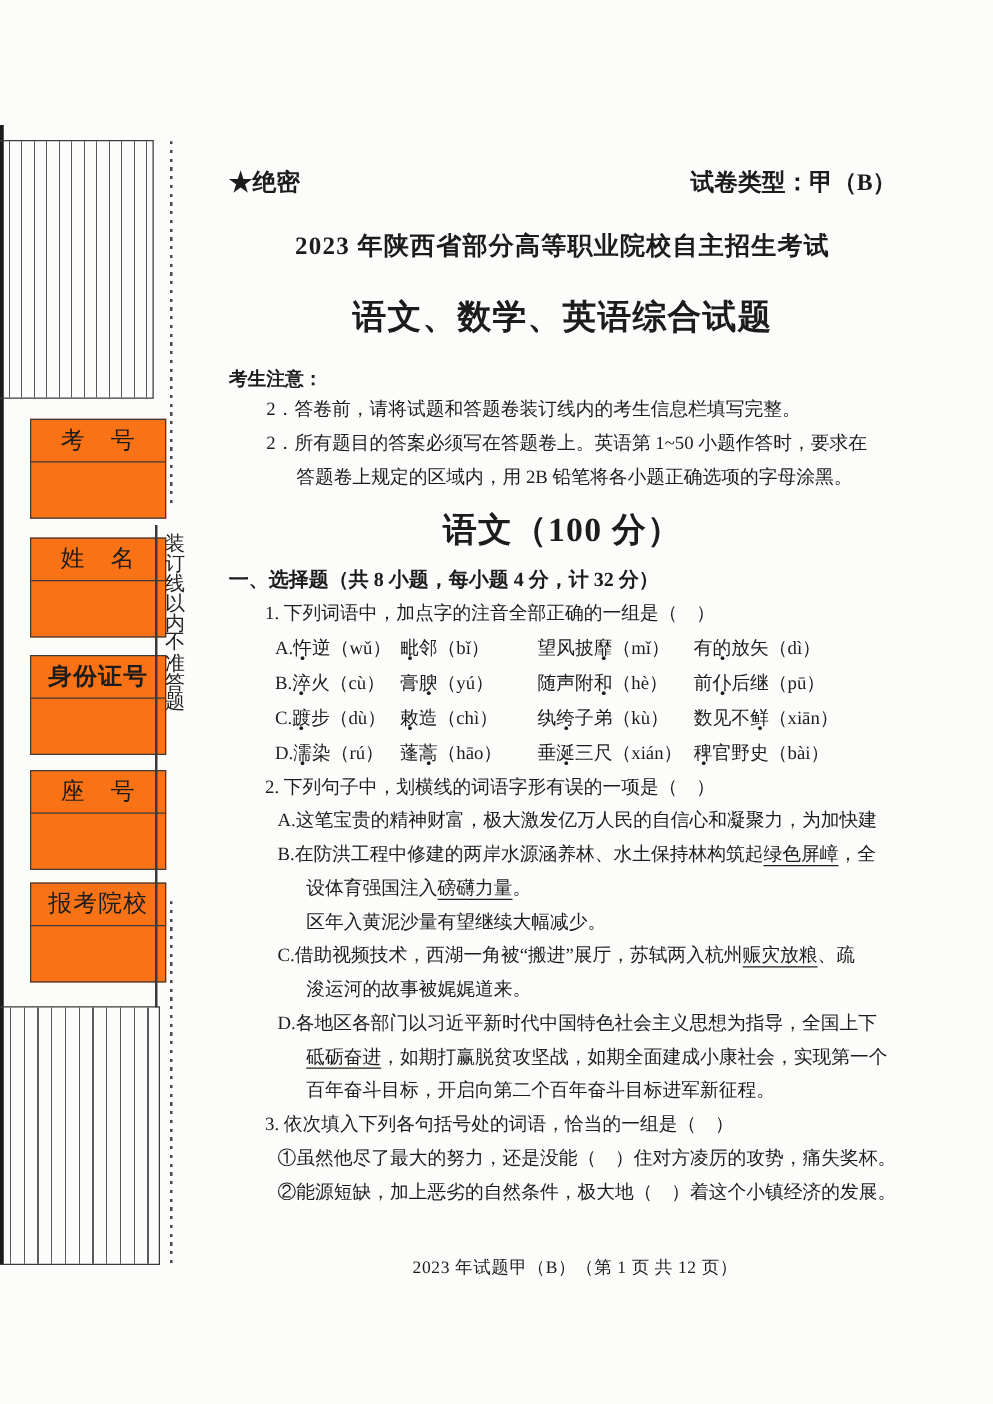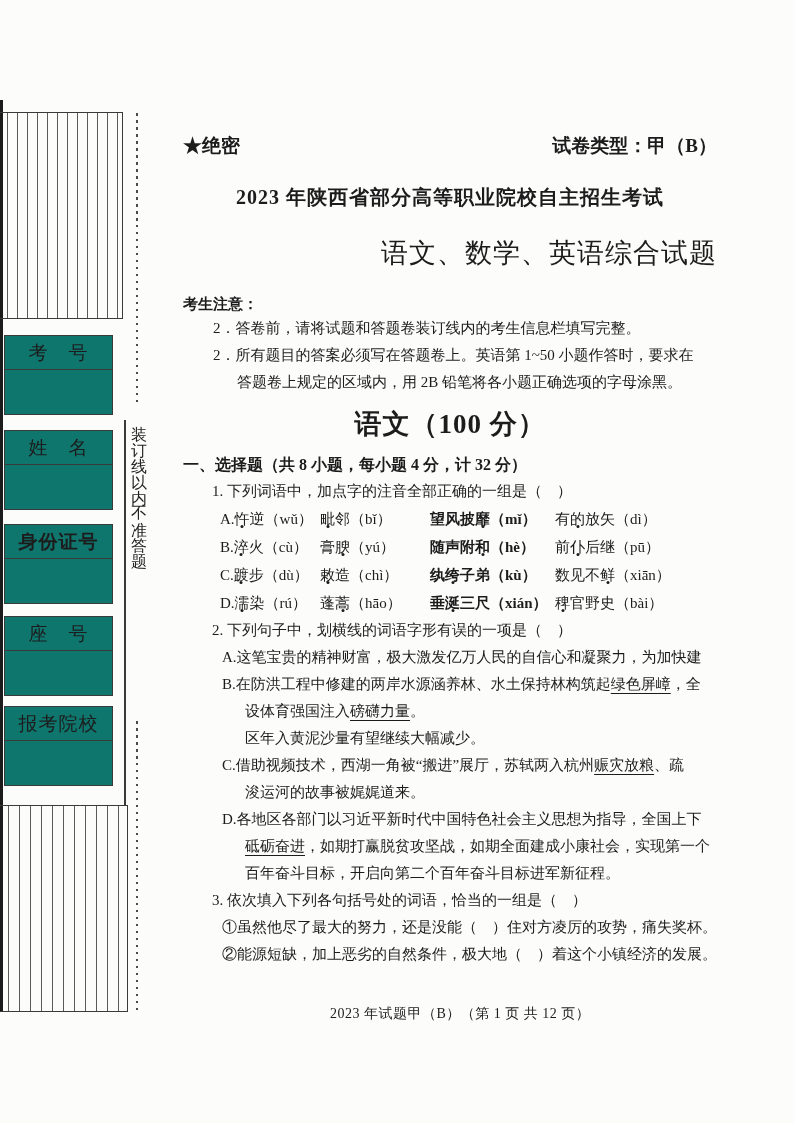--- a/index.html
+++ b/index.html
@@ -9,47 +9,47 @@
     font-family:"Liberation Serif","DejaVu Serif",serif;
   }
   
   .left-edge{position:absolute;left:0;top:100px;width:3px;height:912px;background:#1b1b1b;}
   
   .ruled-box{position:absolute;border:1.5px solid #3a3a3a;
     background:repeating-linear-gradient(90deg,#5a5a5a 0,#5a5a5a 1px,transparent 1px,transparent 10px);}
   .ruled-top{left:-4px;top:112px;width:125px;height:205px;}
   .ruled-bottom{left:-4px;top:805px;width:130px;height:205px;
     background:repeating-linear-gradient(90deg,#5a5a5a 0,#5a5a5a 1px,transparent 1px,transparent 11px);}
-  .field-box{position:absolute;left:4px;width:107px;border:1.5px solid #3a3a3a;background:#0f766e;}
+  .field-box{position:absolute;left:24px;width:107px;border:1.5px solid #3a3a3a;background:#f97316;}
   .field-label{height:33px;line-height:33px;text-align:center;font-size:19px;
     border-bottom:1px solid #3a3a3a;letter-spacing:1px;white-space:nowrap;}
   .field-blank{height:44px;}
   .fb0{top:335px;} .fb1{top:430px;} .fb2{top:524px;font-weight:bold;} .fb3{top:616px;} .fb4{top:706px;}
   .vline-solid{position:absolute;left:124px;top:420px;width:1.5px;height:386px;background:#3a3a3a;}
   .vdash{position:absolute;left:136px;width:2px;
     background:repeating-linear-gradient(180deg,#4a4a4a 0,#4a4a4a 2.5px,transparent 2.5px,transparent 7px);}
   .vdash-top{top:113px;height:292px;}
   .vdash-bottom{top:721px;height:291px;}
   .binding-text{position:absolute;left:129px;top:413px;width:20px;
     writing-mode:vertical-rl;text-orientation:upright;
     font-size:16px;letter-spacing:16px;color:#222;white-space:nowrap;}
   
   .content{position:absolute;left:183px;top:133px;width:534px;}
   .hdr-row{display:flex;justify-content:space-between;align-items:flex-end;height:26px;
     font-size:19px;font-weight:bold;}
   .exam-title{margin-top:24px;text-align:center;font-size:20px;font-weight:bold;letter-spacing:1px;height:28px;line-height:28px;}
-  .combined-title{margin-top:22px;text-align:right;font-size:27px;font-weight:normal;letter-spacing:1px;height:40px;line-height:40px;}
+  .combined-title{margin-top:22px;text-align:center;font-size:27px;font-weight:bold;letter-spacing:1px;height:40px;line-height:40px;}
   .notice-h{margin-top:20px;font-size:15px;font-weight:bold;height:22px;line-height:22px;}
   .n-line{font-size:15px;height:27px;line-height:27px;white-space:nowrap;}
   .ml30{margin-left:30px;} .ml54{margin-left:54px;}
   .subject-h{margin-top:12px;text-align:center;font-size:27px;font-weight:bold;height:32px;line-height:32px;letter-spacing:1px;}
   .part-h{margin-top:12px;font-size:16px;font-weight:bold;height:26px;line-height:26px;white-space:nowrap;}
   .stem{font-size:15px;height:27px;line-height:27px;margin-left:29px;white-space:nowrap;}
   .pyrow{display:flex;height:28px;line-height:28px;font-size:15px;margin-left:37px;white-space:nowrap;}
-  .pyrow .c1{width:100px;} .pyrow .c2{width:110px;} .pyrow .c3{width:125px;font-weight:bold;} .pyrow .c4{flex:1;}
+  .pyrow .c1{width:100px;} .pyrow .c2{width:110px;} .pyrow .c3{width:125px;} .pyrow .c4{flex:1;}
   .opt-line{font-size:15px;height:27px;line-height:27px;white-space:nowrap;}
   .ml39{margin-left:39px;} .ml62{margin-left:62px;}
   .zd{position:relative;}
   .zd::after{content:"";position:absolute;left:50%;bottom:-1px;transform:translateX(-50%);
     width:3px;height:3px;border-radius:50%;background:#1c1c1c;}
   .u{text-decoration:underline;text-underline-offset:4px;text-decoration-thickness:1px;}
   .page-footer{position:absolute;left:330px;top:1005px;font-size:14px;letter-spacing:.5px;white-space:nowrap;}
 </style>
 </head>
 <body>

